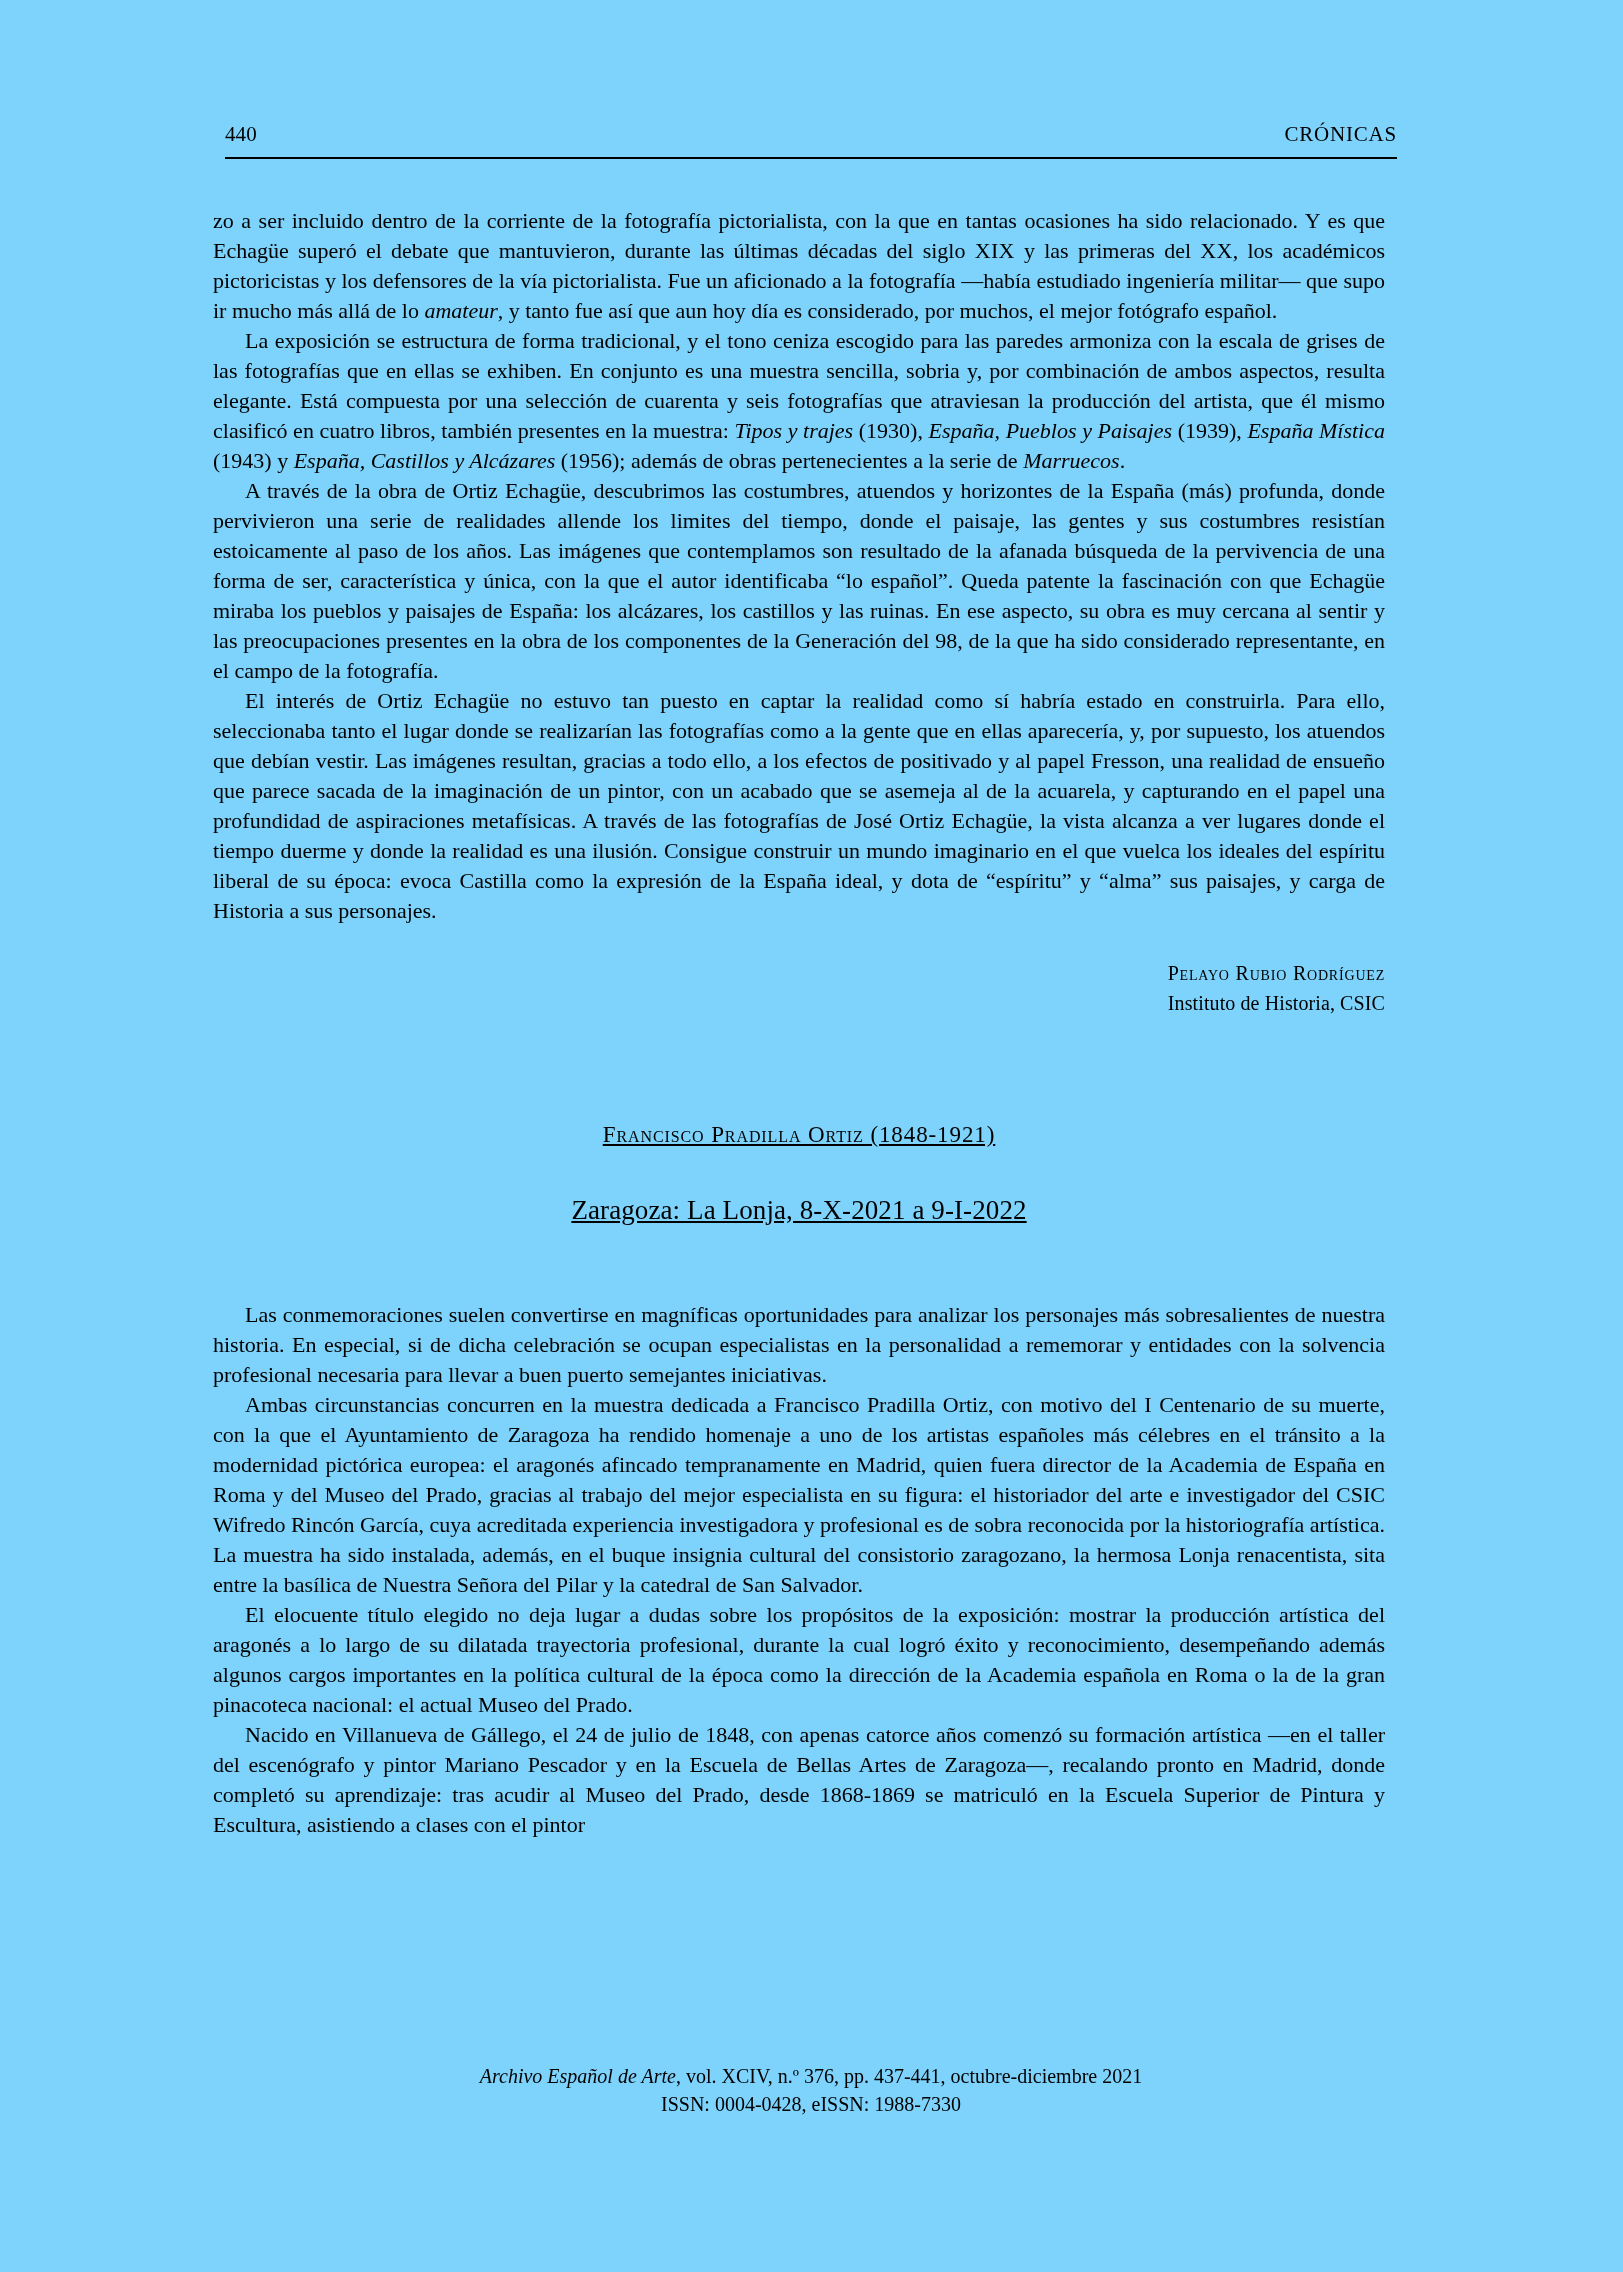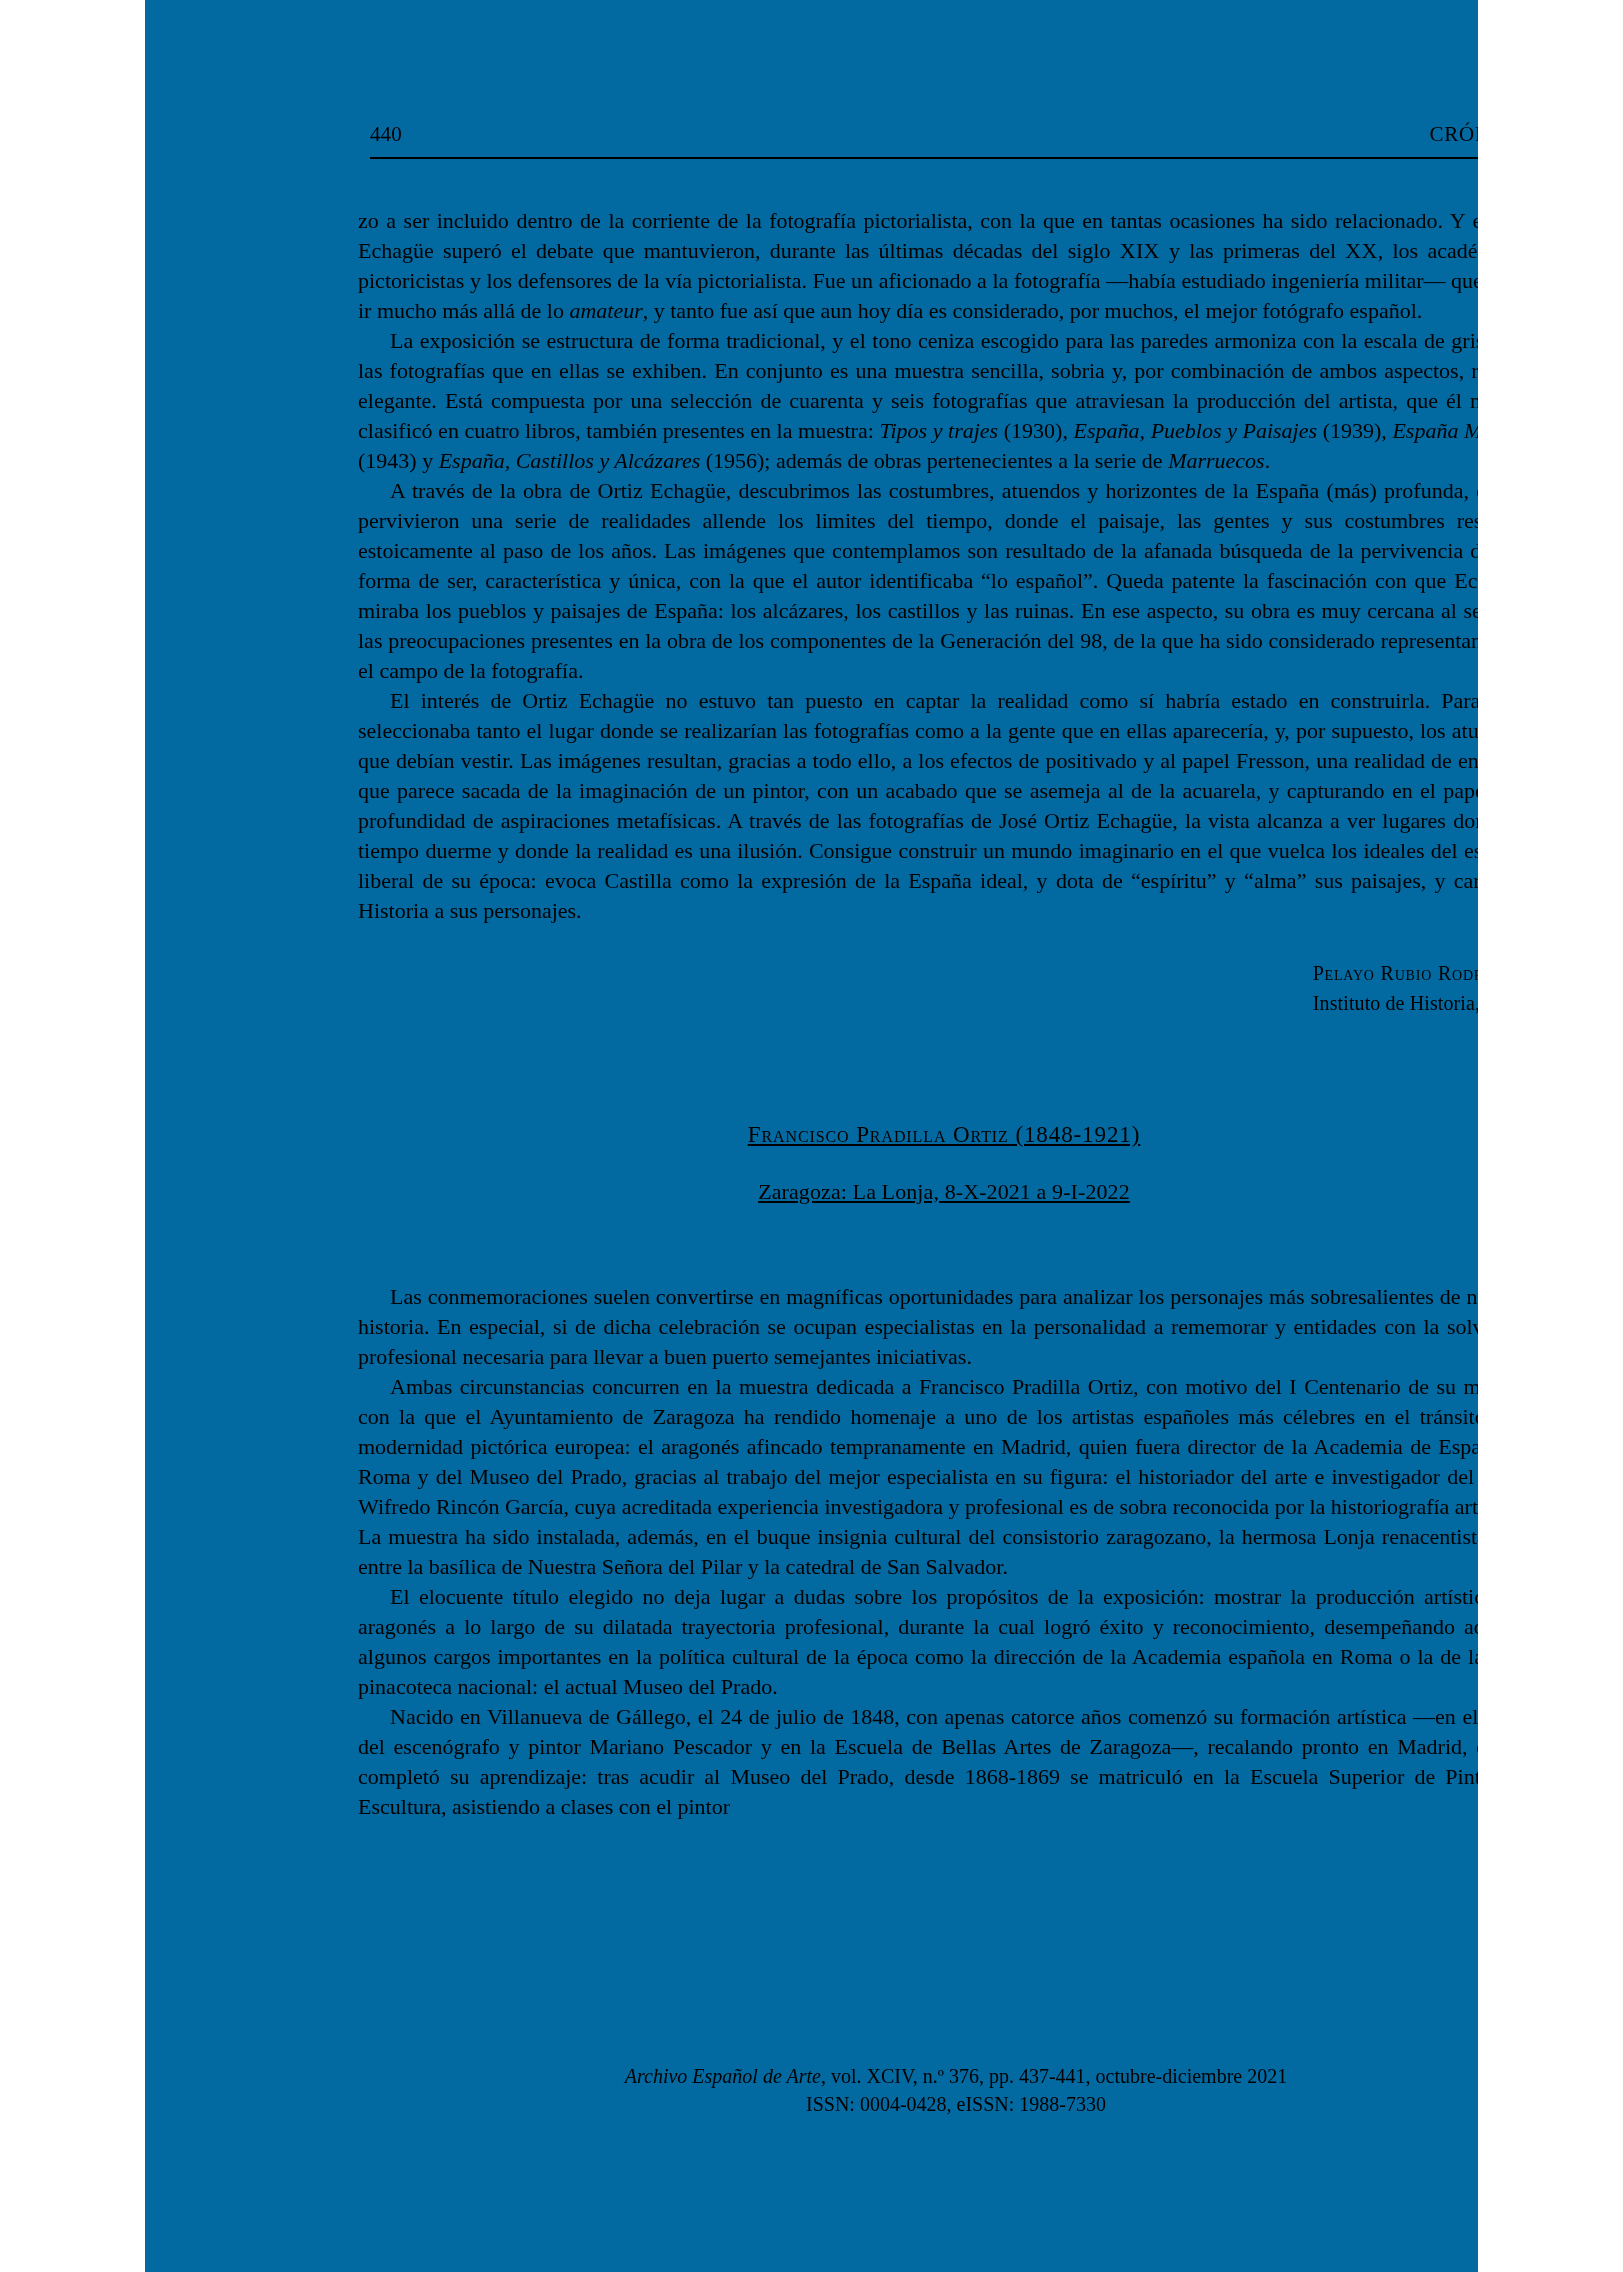--- a/index.html
+++ b/index.html
@@ -7,24 +7,24 @@
     margin: 0;
     padding: 0;
     background: #ffffff;
   }
   body {
     font-family: "Liberation Serif", "DejaVu Serif", serif;
     color: #000000;
   }
   .page {
     position: relative;
-    width: 1333px;
+    width: 1623px;
     height: 2273px;
     margin: 0 auto;
-    background: #0369a1;
+    background: #7dd3fc;
     box-sizing: border-box;
     overflow: hidden;
   }
 
   
   .running-head {
     position: absolute;
     left: 225px;
     top: 122px;
     width: 1172px;
@@ -98,22 +98,22 @@
     text-align: center;
     text-decoration: underline;
   }
   .section-head .sec-title {
     font-size: 23px;
     font-variant: small-caps;
     letter-spacing: 0.9px;
     line-height: 29.5px;
   }
   .section-head .sec-sub {
-    margin-top: 26px;
-    font-size: 22px;
+    margin-top: 44px;
+    font-size: 27px;
     line-height: 32px;
     letter-spacing: 0.1px;
   }
 
   .section-body {
     margin-top: 74px;
   }
 
   
   .footer {

